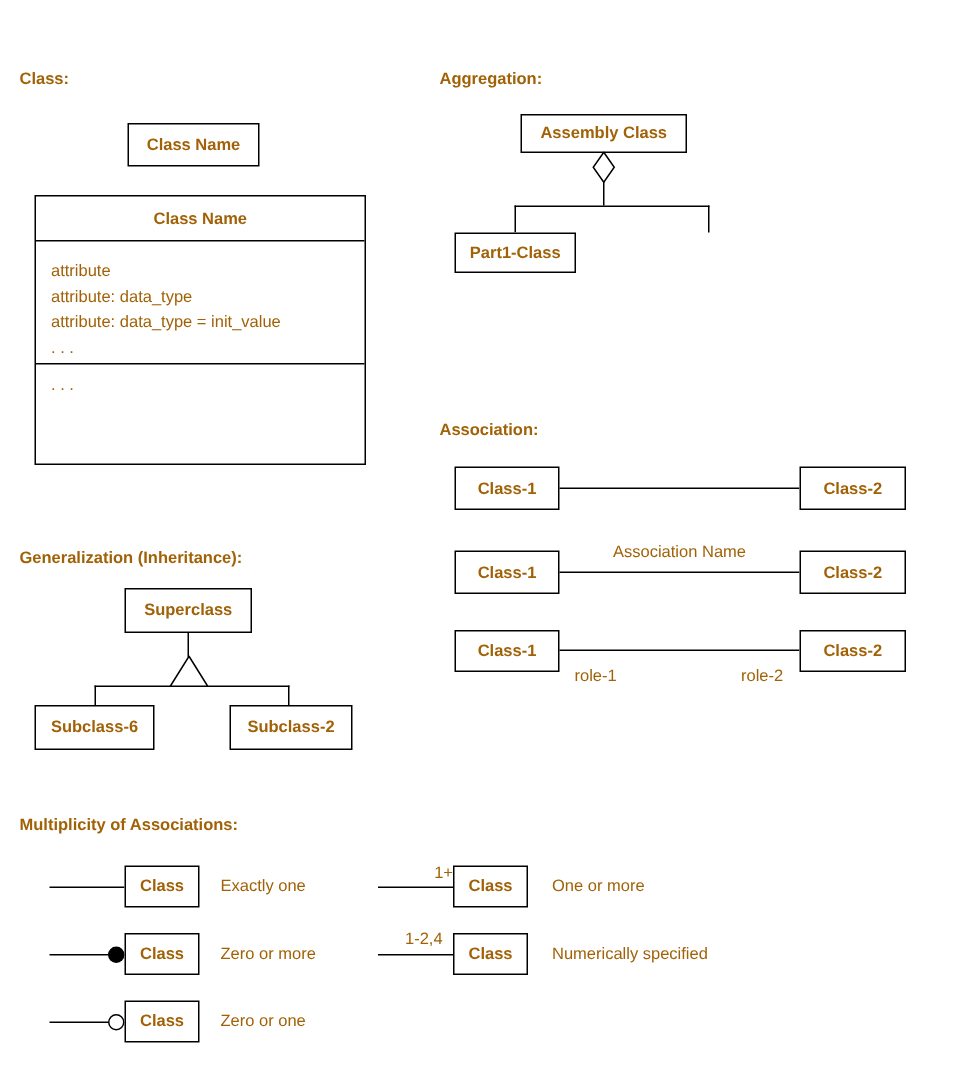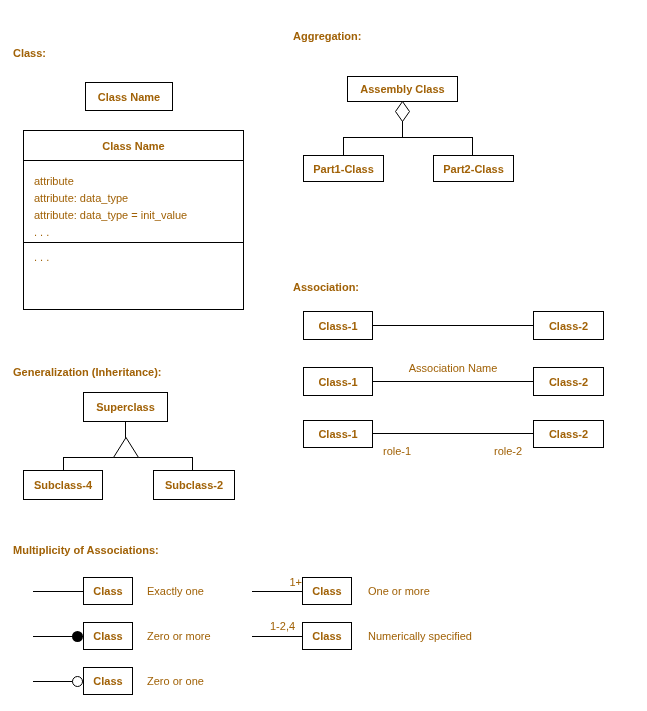--- a/index.html
+++ b/index.html
@@ -47,35 +47,34 @@
       <div>attribute</div>
       <div>attribute: data_type</div>
       <div>attribute: data_type = init_value</div>
       <div>. . .</div>
     </div>
     <div class="cls-ops">
       <div>. . .</div>
     </div>
   </div>
 
-  <div class="sec-label" style="left:293px; top:30px;">Aggregation:</div>
+  <div class="sec-label" style="left:293px; top:47px;">Aggregation:</div>
 
   <div class="ubox" style="left:347px; top:76px; width:111px; height:26px;">Assembly Class</div>
 
   <svg class="shape" style="left:394px; top:101px;" width="17" height="21" viewBox="0 0 17 21">
     <polygon points="8.5,0.5 15.5,10.5 8.5,20.5 1.5,10.5" fill="#ffffff" stroke="#000000" stroke-width="1"></polygon>
   </svg>
 
   <div class="vline" style="left:402px; top:121px; height:16px;"></div>
   <div class="hline" style="left:343px; top:137px; width:130px;"></div>
   <div class="vline" style="left:343px; top:137px; height:18px;"></div>
   <div class="vline" style="left:472px; top:137px; height:18px;"></div>
 
   <div class="ubox" style="left:303px; top:155px; width:81px; height:27px;">Part1-Class</div>
-  <div class="ubox" style="left:433px; top:155px; width:81px; height:27px;">Part2-Class</div>
 
   <div class="sec-label" style="left:293px; top:281px;">Association:</div>
 
   <div class="ubox" style="left:303px; top:311px; width:70px; height:29px;">Class-1</div>
   <div class="hline" style="left:373px; top:325px; width:160px;"></div>
   <div class="ubox" style="left:533px; top:311px; width:71px; height:29px;">Class-2</div>
 
   <div class="txt" style="left:373px; top:362px; width:160px; text-align:center;">Association Name</div>
   <div class="ubox" style="left:303px; top:367px; width:70px; height:29px;">Class-1</div>
   <div class="hline" style="left:373px; top:381px; width:160px;"></div>
@@ -94,21 +93,21 @@
   <div class="vline" style="left:125px; top:422px; height:16px;"></div>
   <div class="hline" style="left:63px; top:457px; width:130px;"></div>
 
   <svg class="shape" style="left:113px; top:437px;" width="26" height="21" viewBox="0 0 26 21">
     <polygon points="13,0.5 25.5,20.5 0.5,20.5" fill="#ffffff" stroke="#000000" stroke-width="1"></polygon>
   </svg>
 
   <div class="vline" style="left:63px; top:457px; height:13px;"></div>
   <div class="vline" style="left:192px; top:457px; height:13px;"></div>
 
-  <div class="ubox" style="left:23px; top:470px; width:80px; height:30px;">Subclass-4</div>
+  <div class="ubox" style="left:23px; top:470px; width:80px; height:30px;">Subclass-6</div>
   <div class="ubox" style="left:153px; top:470px; width:82px; height:30px;">Subclass-2</div>
 
   <div class="sec-label" style="left:13px; top:544px;">Multiplicity of Associations:</div>
 
   <div class="hline" style="left:33px; top:591px; width:50px;"></div>
   <div class="ubox" style="left:83px; top:577px; width:50px; height:28px;">Class</div>
   <div class="txt" style="left:147px; top:585px;">Exactly one</div>
 
   <div class="hline" style="left:33px; top:636px; width:50px;"></div>
   <div class="dot dot-filled" style="left:72px; top:631px;"></div>

